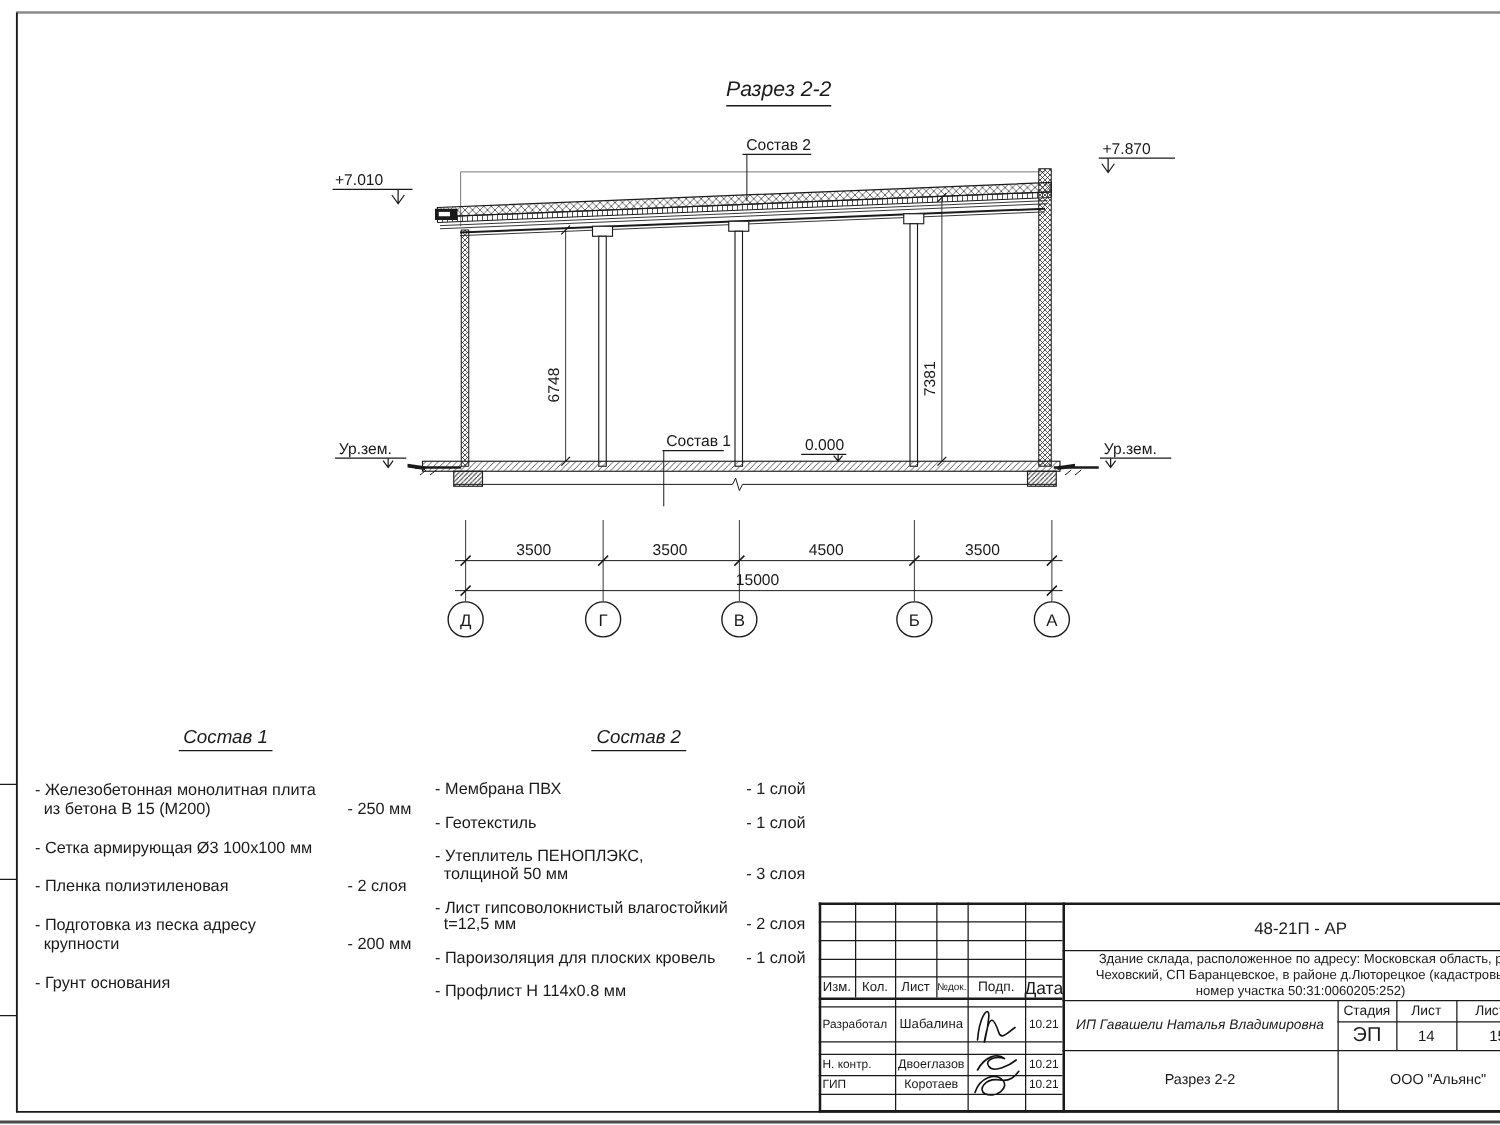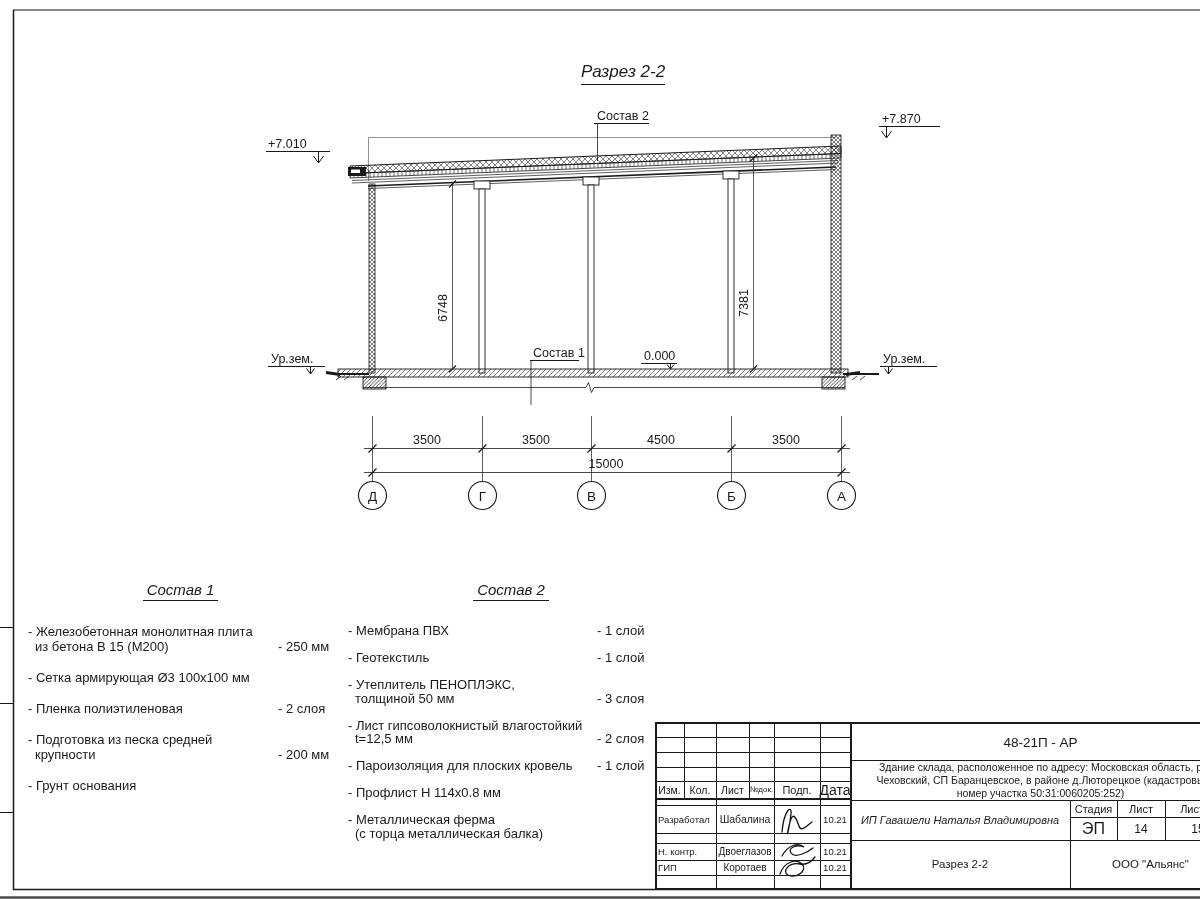--- a/index.html
+++ b/index.html
@@ -202,21 +202,21 @@
     <div>- Сетка армирующая Ø3 100х100 мм</div>
       <div class="l2"></div>
     <span class="val"></span>
   </div>
   <div class="mat-item">
     <div>- Пленка полиэтиленовая</div>
       <div class="l2"></div>
     <span class="val">-  2 слоя</span>
   </div>
   <div class="mat-item">
-    <div>- Подготовка из песка средней</div>
+    <div>- Подготовка из песка адресу</div>
       <div class="l2">крупности</div>
     <span class="val">- 200 мм</span>
   </div>
   <div class="mat-item">
     <div>- Грунт основания</div>
       <div class="l2"></div>
     <span class="val"></span>
   </div>
 </div>
 
@@ -245,25 +245,20 @@
     <span class="val">- 2 слоя</span>
   </div>
   <div class="mat-item">
     <div>- Пароизоляция для плоских кровель</div>
       <div class="l2"></div>
     <span class="val">- 1 слой</span>
   </div>
   <div class="mat-item">
     <div>- Профлист Н 114х0.8 мм</div>
       <div class="l2"></div>
-    <span class="val"></span>
-  </div>
-  <div class="mat-item">
-    <div>- Металлическая ферма</div>
-      <div class="l2">(с торца металлическая балка)</div>
     <span class="val"></span>
   </div>
 </div>
 
 <div id="titleblock">
 
   <div class="tb-line" style="left:0;top:0;width:576px;height:2px"></div>
   <div class="tb-line" style="left:0;top:15px;width:195px;height:1px"></div>
   <div class="tb-line" style="left:0;top:30px;width:195px;height:1px"></div>
   <div class="tb-line" style="left:0;top:45px;width:195px;height:1px"></div>

